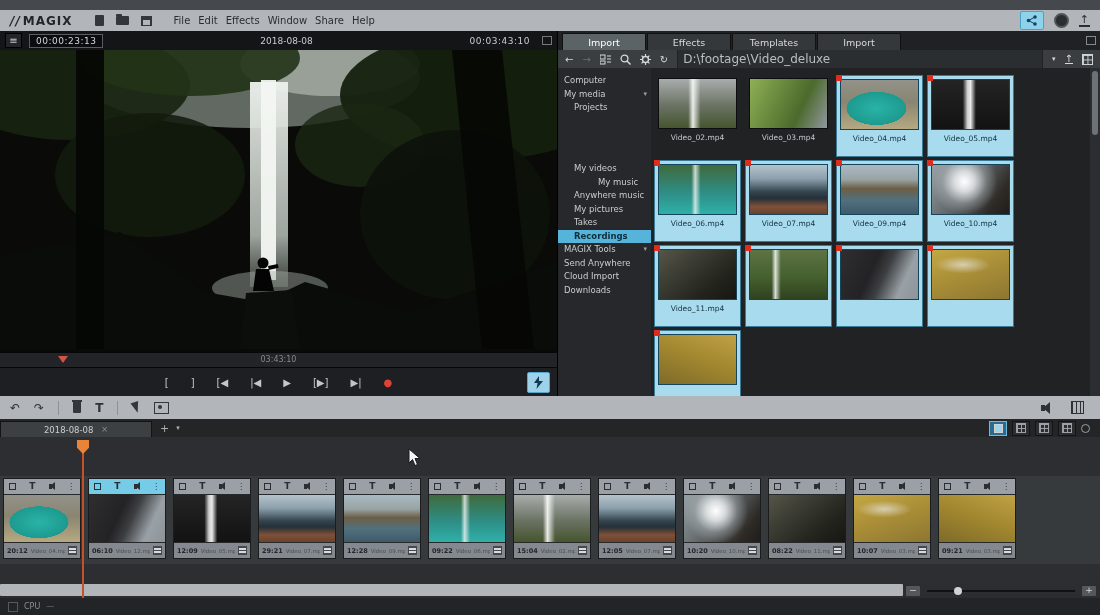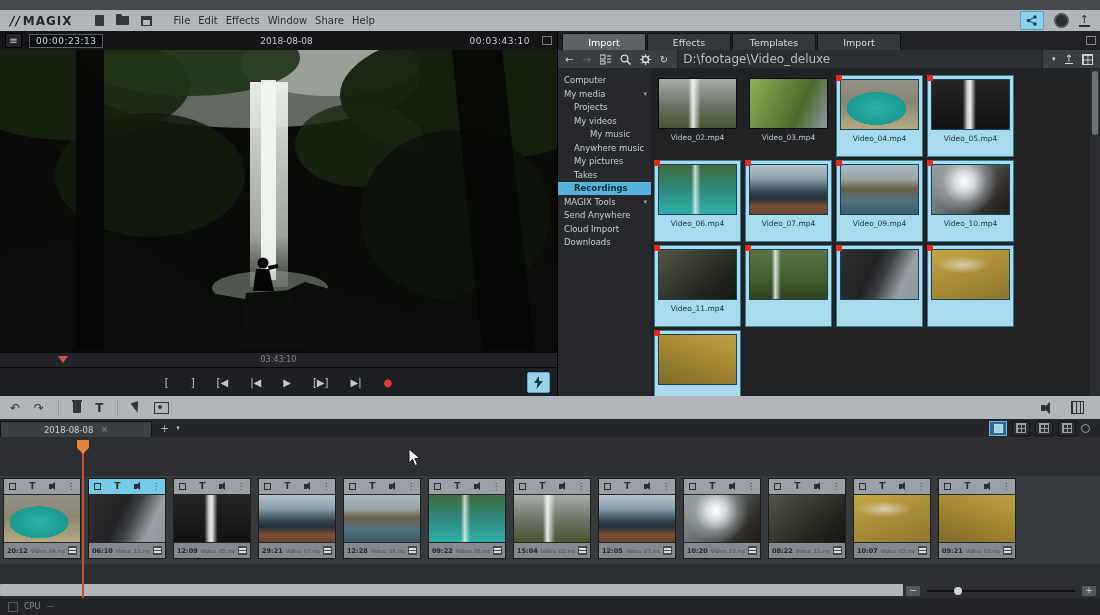--- a/index.html
+++ b/index.html
@@ -270,24 +270,24 @@
             <div class="tree-item" style="padding-left: 6px; align-items: center;">
               <span class="tree-label">Computer</span>
             </div>
             <div class="tree-item" style="padding-left: 6px;">
               <span class="tree-label">My media</span>
               <span class="tree-chev">▾</span>
             </div>
             <div class="tree-item" style="padding-left: 16px;">
               <span class="tree-label">Projects</span>
             </div>
-            <div class="tree-item" style="padding-left: 16px;">
+            <div class="tree-item" style="padding-left: 16px; margin-top: 48px;">
               <span class="tree-label">My videos</span>
             </div>
-            <div class="tree-item" style="padding-left: 32px;">
+            <div class="tree-item" style="padding-left: 32px; margin-left: 8px;">
               <span class="tree-label">My music</span>
             </div>
             <div class="tree-item" style="padding-left: 16px;">
               <span class="tree-label">Anywhere music</span>
             </div>
             <div class="tree-item" style="padding-left: 16px;">
               <span class="tree-label">My pictures</span>
             </div>
             <div class="tree-item" style="padding-left: 16px;">
               <span class="tree-label">Takes</span>

